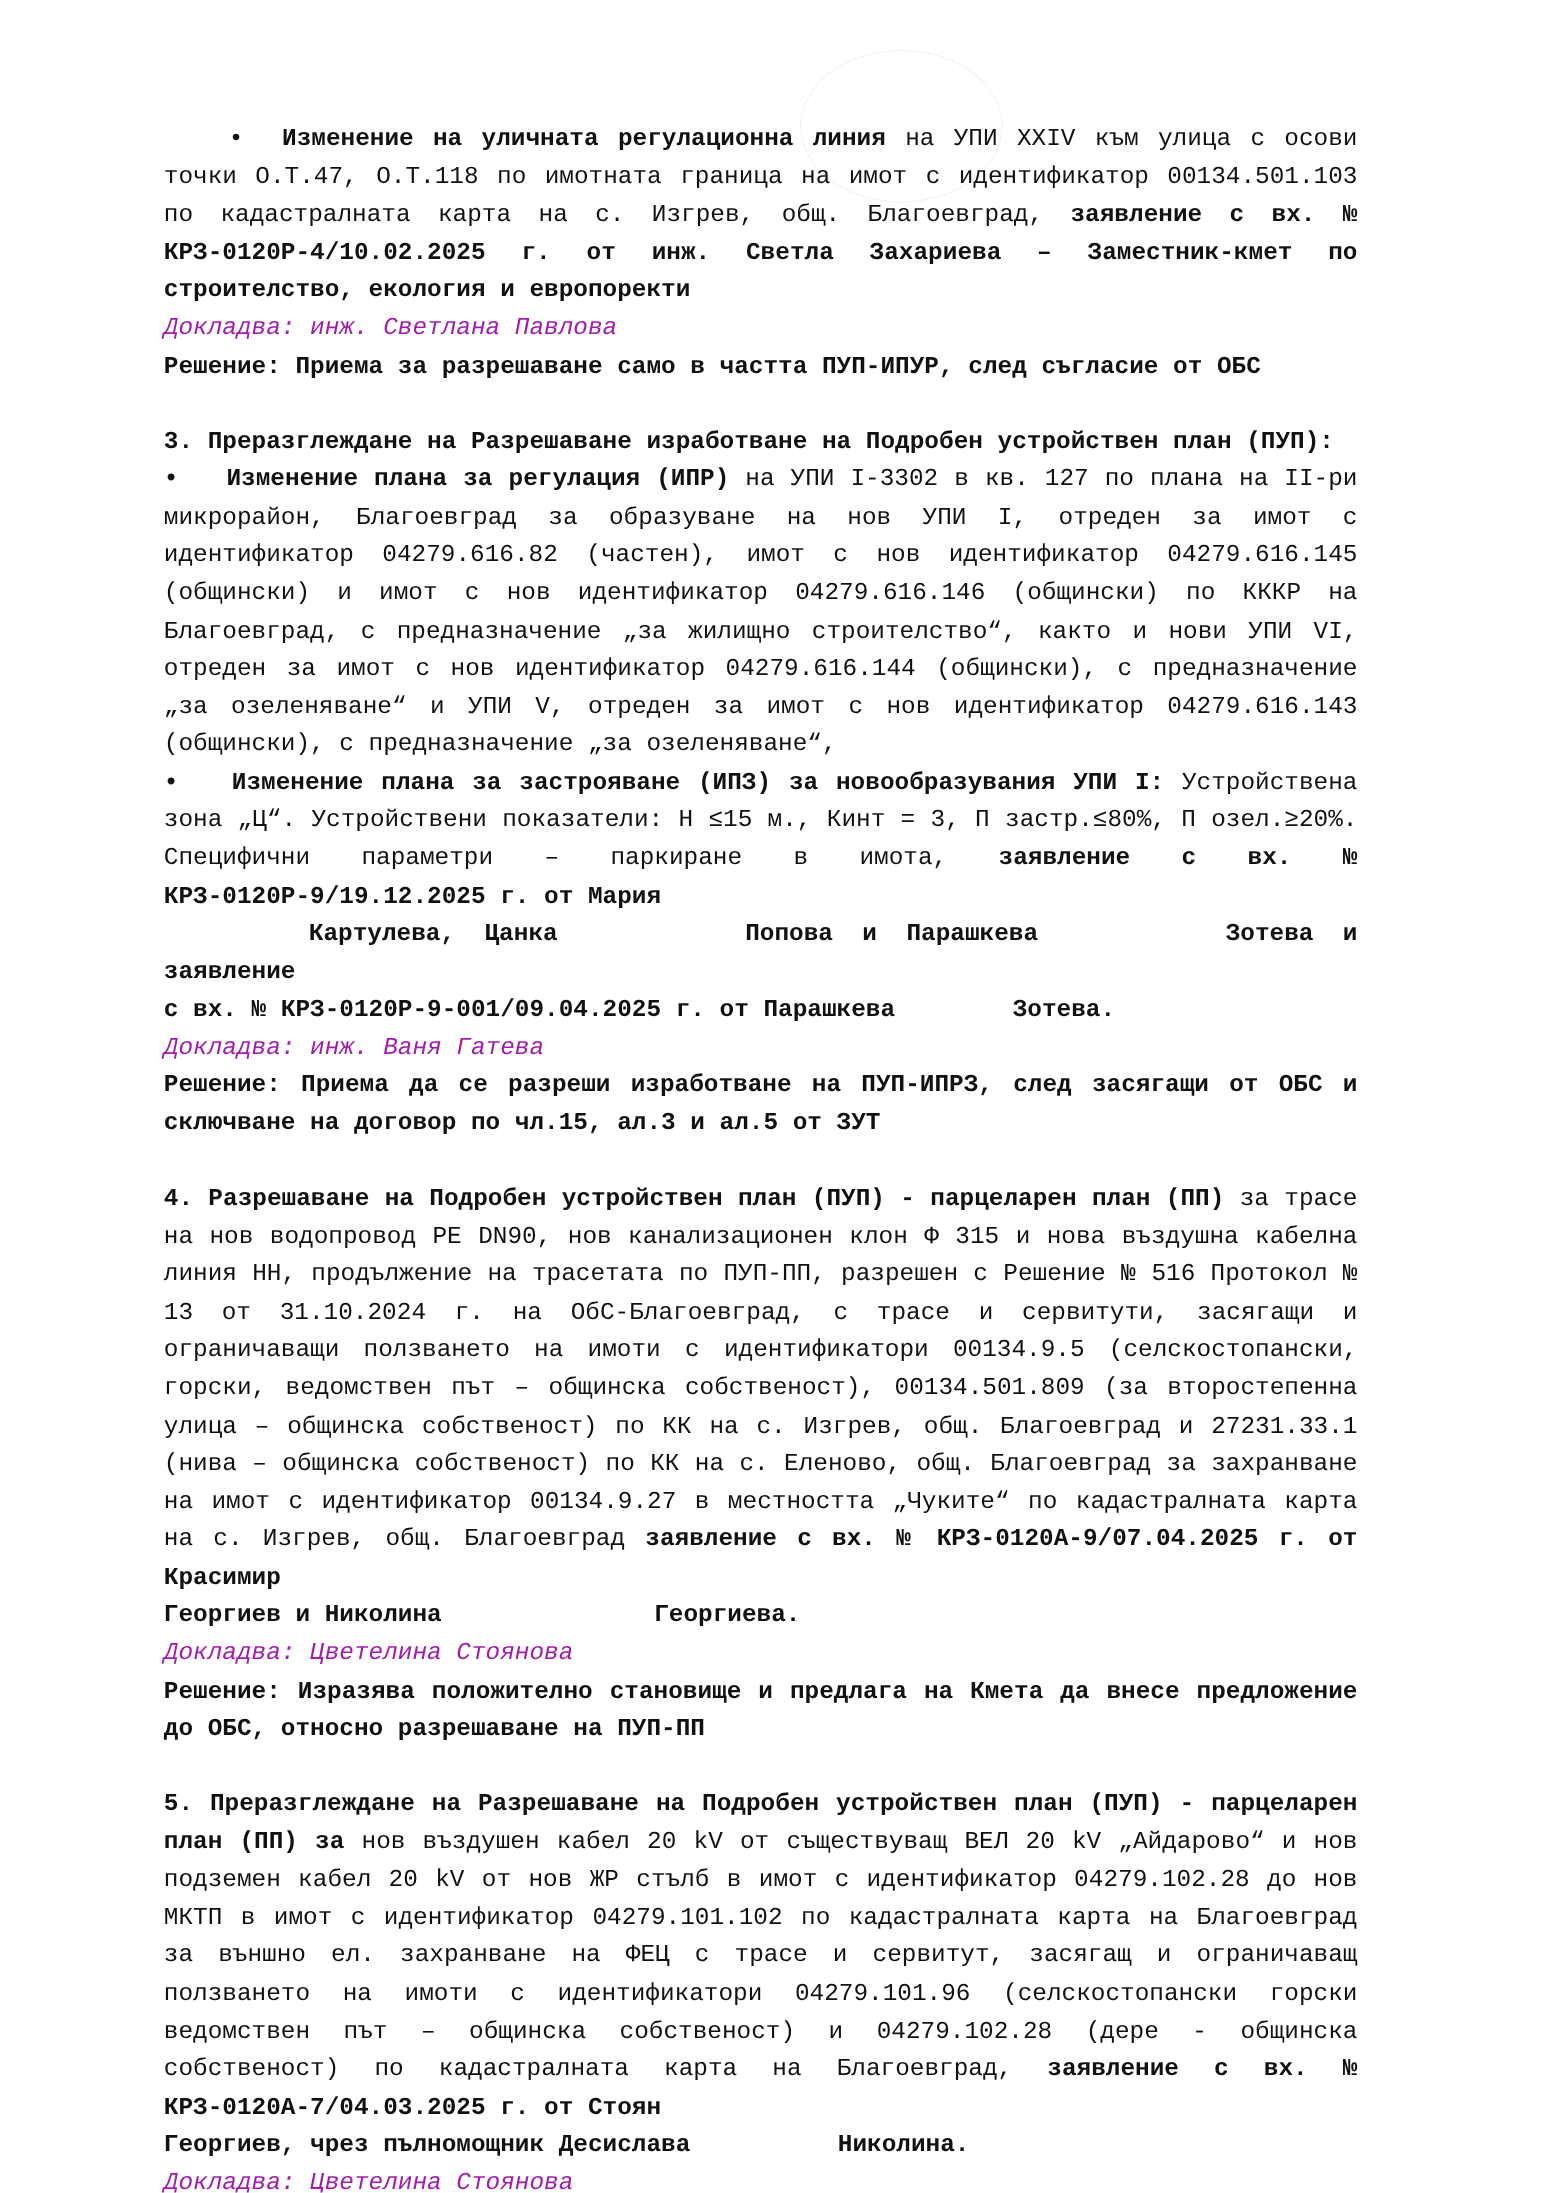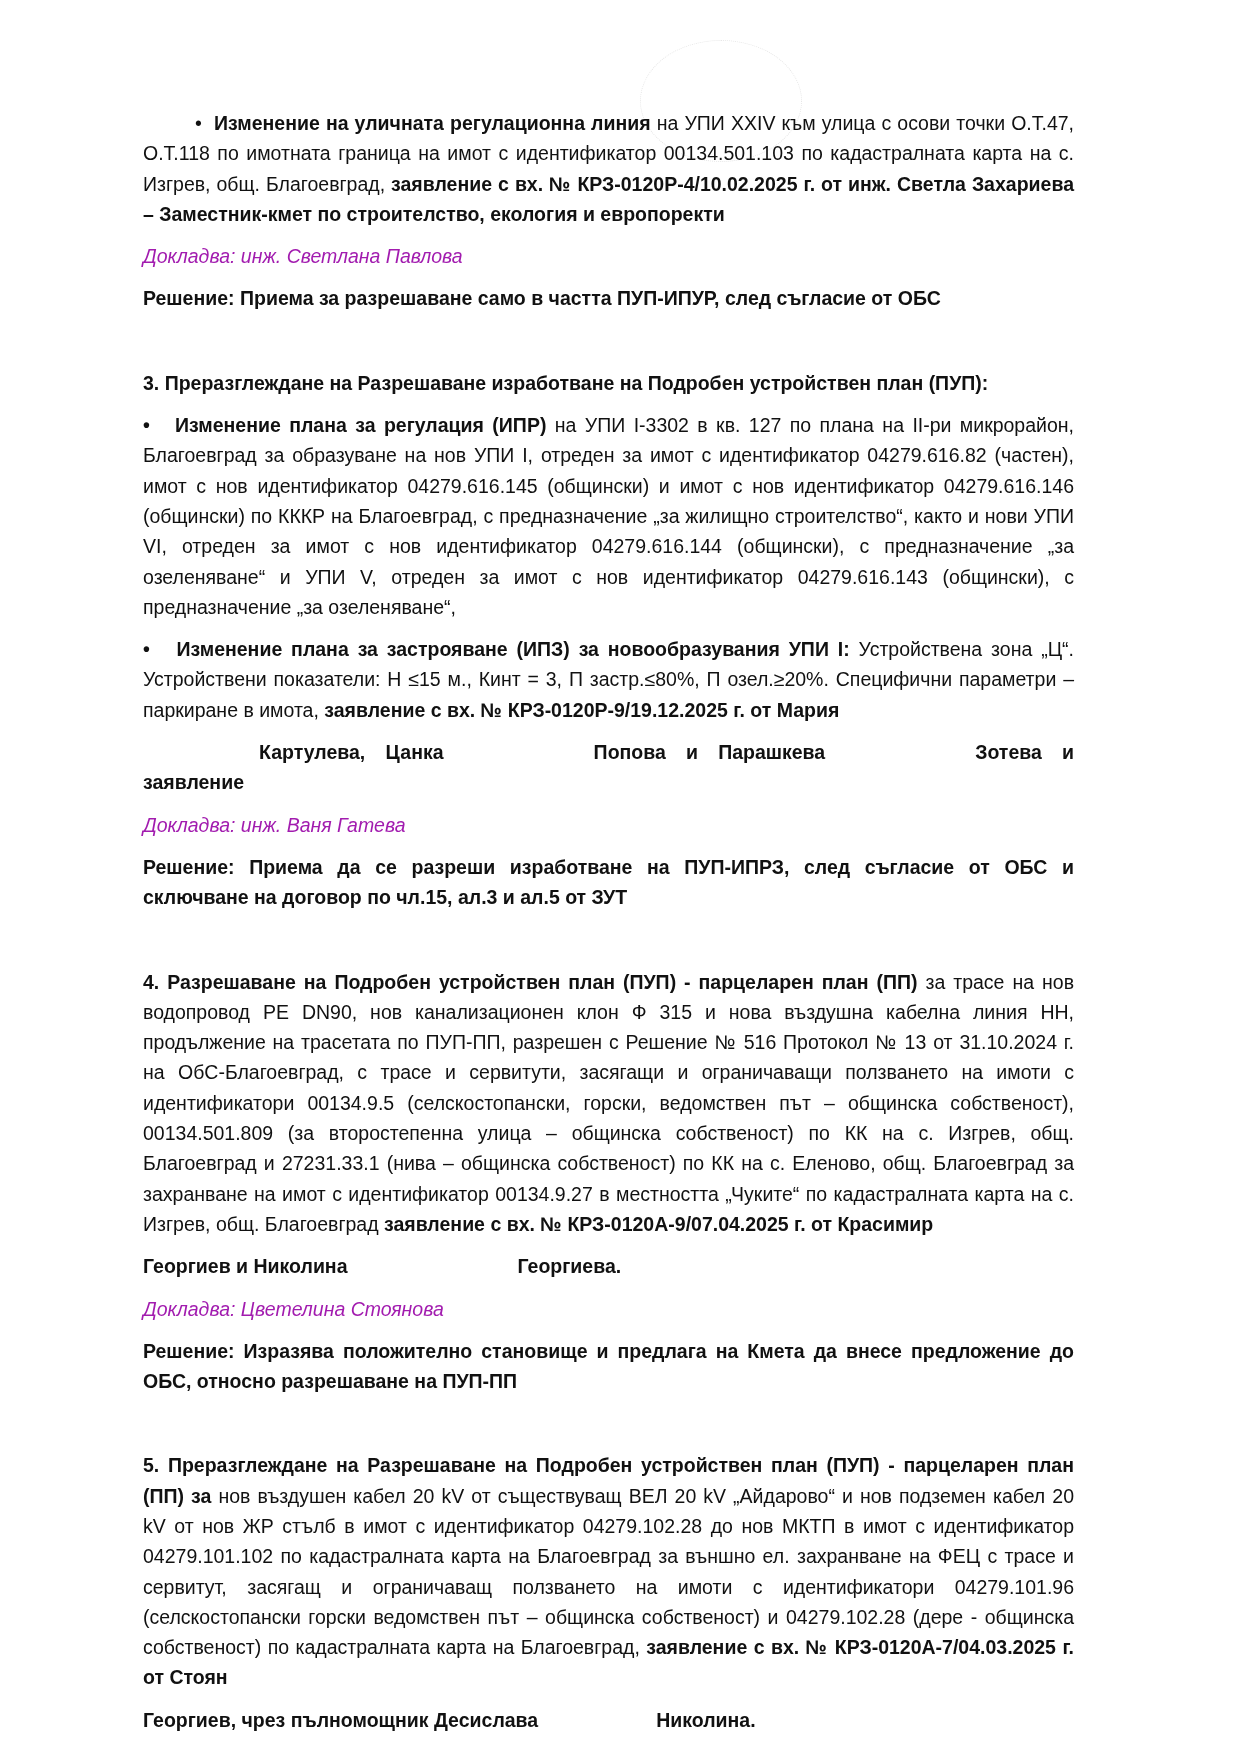--- a/index.html
+++ b/index.html
@@ -1,21 +1,21 @@
 <!DOCTYPE html>
 <html><head>
 <meta charset="utf-8">
 <style>
   html, body { margin: 0; padding: 0; background: #ffffff; }
   body { width: 1241px; height: 1754px; position: relative; overflow: hidden;
          font-family: "Liberation Sans", sans-serif; color: #111; }
   .stamp { position: absolute; left: 640px; top: 40px; width: 160px; height: 120px;
            border: 1px dotted #d6d6d6; border-radius: 50%; opacity: 0.6; }
   .page { position: absolute; left: 131px; top: 96px; width: 955px; font-size: 19.5px; line-height: 30.3px; }
-  p { margin: 12px; text-align: justify; }
+  p { margin: 0; text-align: justify; font-family: Liberation Mono, monospace; }
   .ind { text-indent: 52px; }
   b { font-weight: bold; }
   .it { font-style: italic; color: #a21caf; }
   .gap { height: 30px; }
   .tab1 { display:inline-block; width: 116px; }
   .tab3 { display:inline-block; width: 150px; }
   .tab4 { display:inline-block; width: 94px; }
   .tab5 { display:inline-block; width: 170px; }
   .tab6 { display:inline-block; width: 118px; }
 </style>
@@ -40,22 +40,25 @@
     <b>•</b>&nbsp;&nbsp;
     <b>Изменение плана за регулация (ИПР)</b><span> на УПИ I-3302 в кв. 127 по плана на II-ри микрорайон, Благоевград за образуване на нов УПИ I, отреден за имот с идентификатор 04279.616.82 (частен), имот с нов идентификатор 04279.616.145 (общински) и имот с нов идентификатор 04279.616.146 (общински) по КККР на Благоевград, с предназначение „за жилищно строителство“, както и нови УПИ VI, отреден за имот с нов идентификатор 04279.616.144 (общински), с предназначение „за озеленяване“ и УПИ V, отреден за имот с нов идентификатор 04279.616.143 (общински), с предназначение „за озеленяване“,</span>
   </p>
   <p>
     <b>•</b>&nbsp;&nbsp;
     <b>Изменение плана за застрояване (ИПЗ) за новообразувания УПИ I:</b><span> Устройствена зона „Ц“. Устройствени показатели: Н ≤15 м., Кинт = 3, П застр.≤80%, П озел.≥20%. Специфични параметри – паркиране в имота, </span><b>заявление с вх. № КРЗ-0120Р-9/19.12.2025 г. от Мария</b>
   </p>
   <p>
     <b><span class="tab1"></span><span>Картулева, Цанка</span><span class="tab3"></span><span>Попова и Парашкева</span><span class="tab3"></span><span>Зотева и заявление</span></b>
   </p>
+  <p>
+    <b><span>с вх. № КРЗ-0120Р-9-001/09.04.2025 г. от Парашкева</span><span class="tab4"></span><span>Зотева.</span></b>
+  </p>
   <p class="it">Докладва: инж. Ваня Гатева</p>
-  <p><b>Решение: Приема да се разреши изработване на ПУП-ИПРЗ, след съгласие от ОБС и сключване на договор по чл.15, ал.3 и ал.5 от ЗУТ</b></p>
+  <p><b>Решение: Приема да се разреши изработване на ПУП-ИПРЗ, след засягащи от ОБС и сключване на договор по чл.15, ал.3 и ал.5 от ЗУТ</b></p>
 
   <div class="gap"></div>
 
   <p>
     <b>4. Разрешаване на Подробен устройствен план (ПУП) - парцеларен план (ПП)</b><span> за трасе на нов водопровод РЕ DN90, нов канализационен клон Ф 315 и нова въздушна кабелна линия НН, продължение на трасетата по ПУП-ПП, разрешен с Решение №  516 Протокол № 13 от 31.10.2024 г.  на ОбС-Благоевград, с трасе и сервитути, засягащи и ограничаващи ползването на имоти с идентификатори 00134.9.5 (селскостопански, горски, ведомствен път – общинска собственост), 00134.501.809 (за второстепенна улица – общинска собственост) по КК на с. Изгрев, общ. Благоевград и 27231.33.1 (нива – общинска собственост) по КК на с. Еленово, общ. Благоевград за захранване на имот с идентификатор 00134.9.27 в местността „Чуките“ по кадастралната карта на с. Изгрев, общ. Благоевград </span><b>заявление с вх. № КРЗ-0120А-9/07.04.2025 г. от Красимир</b>
   </p>
   <p>
     <b><span>Георгиев и Николина</span><span class="tab5"></span><span>Георгиева.</span></b>
   </p>
   <p class="it">Докладва: Цветелина Стоянова</p>

